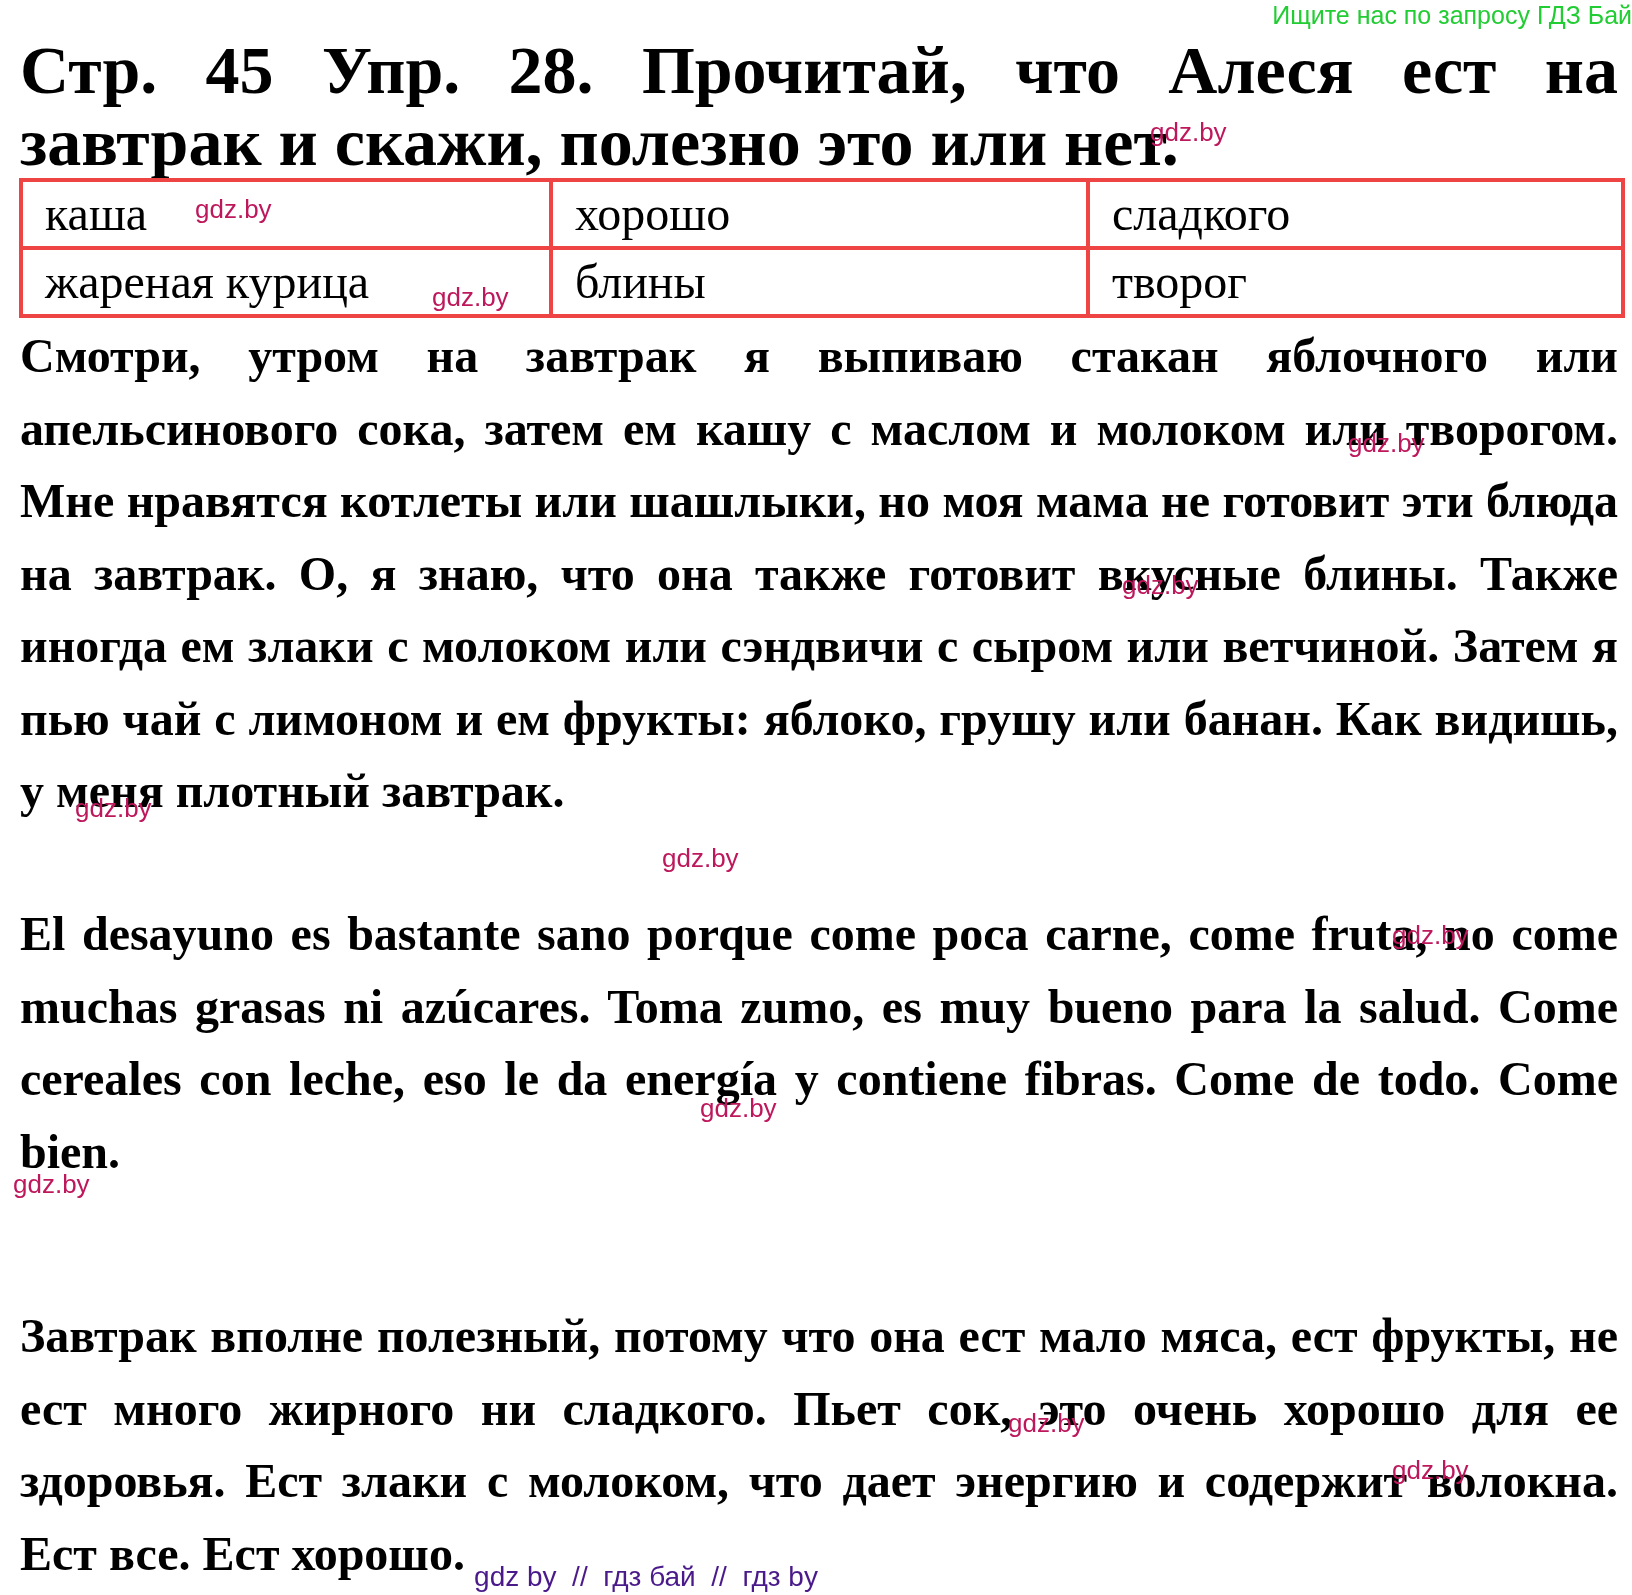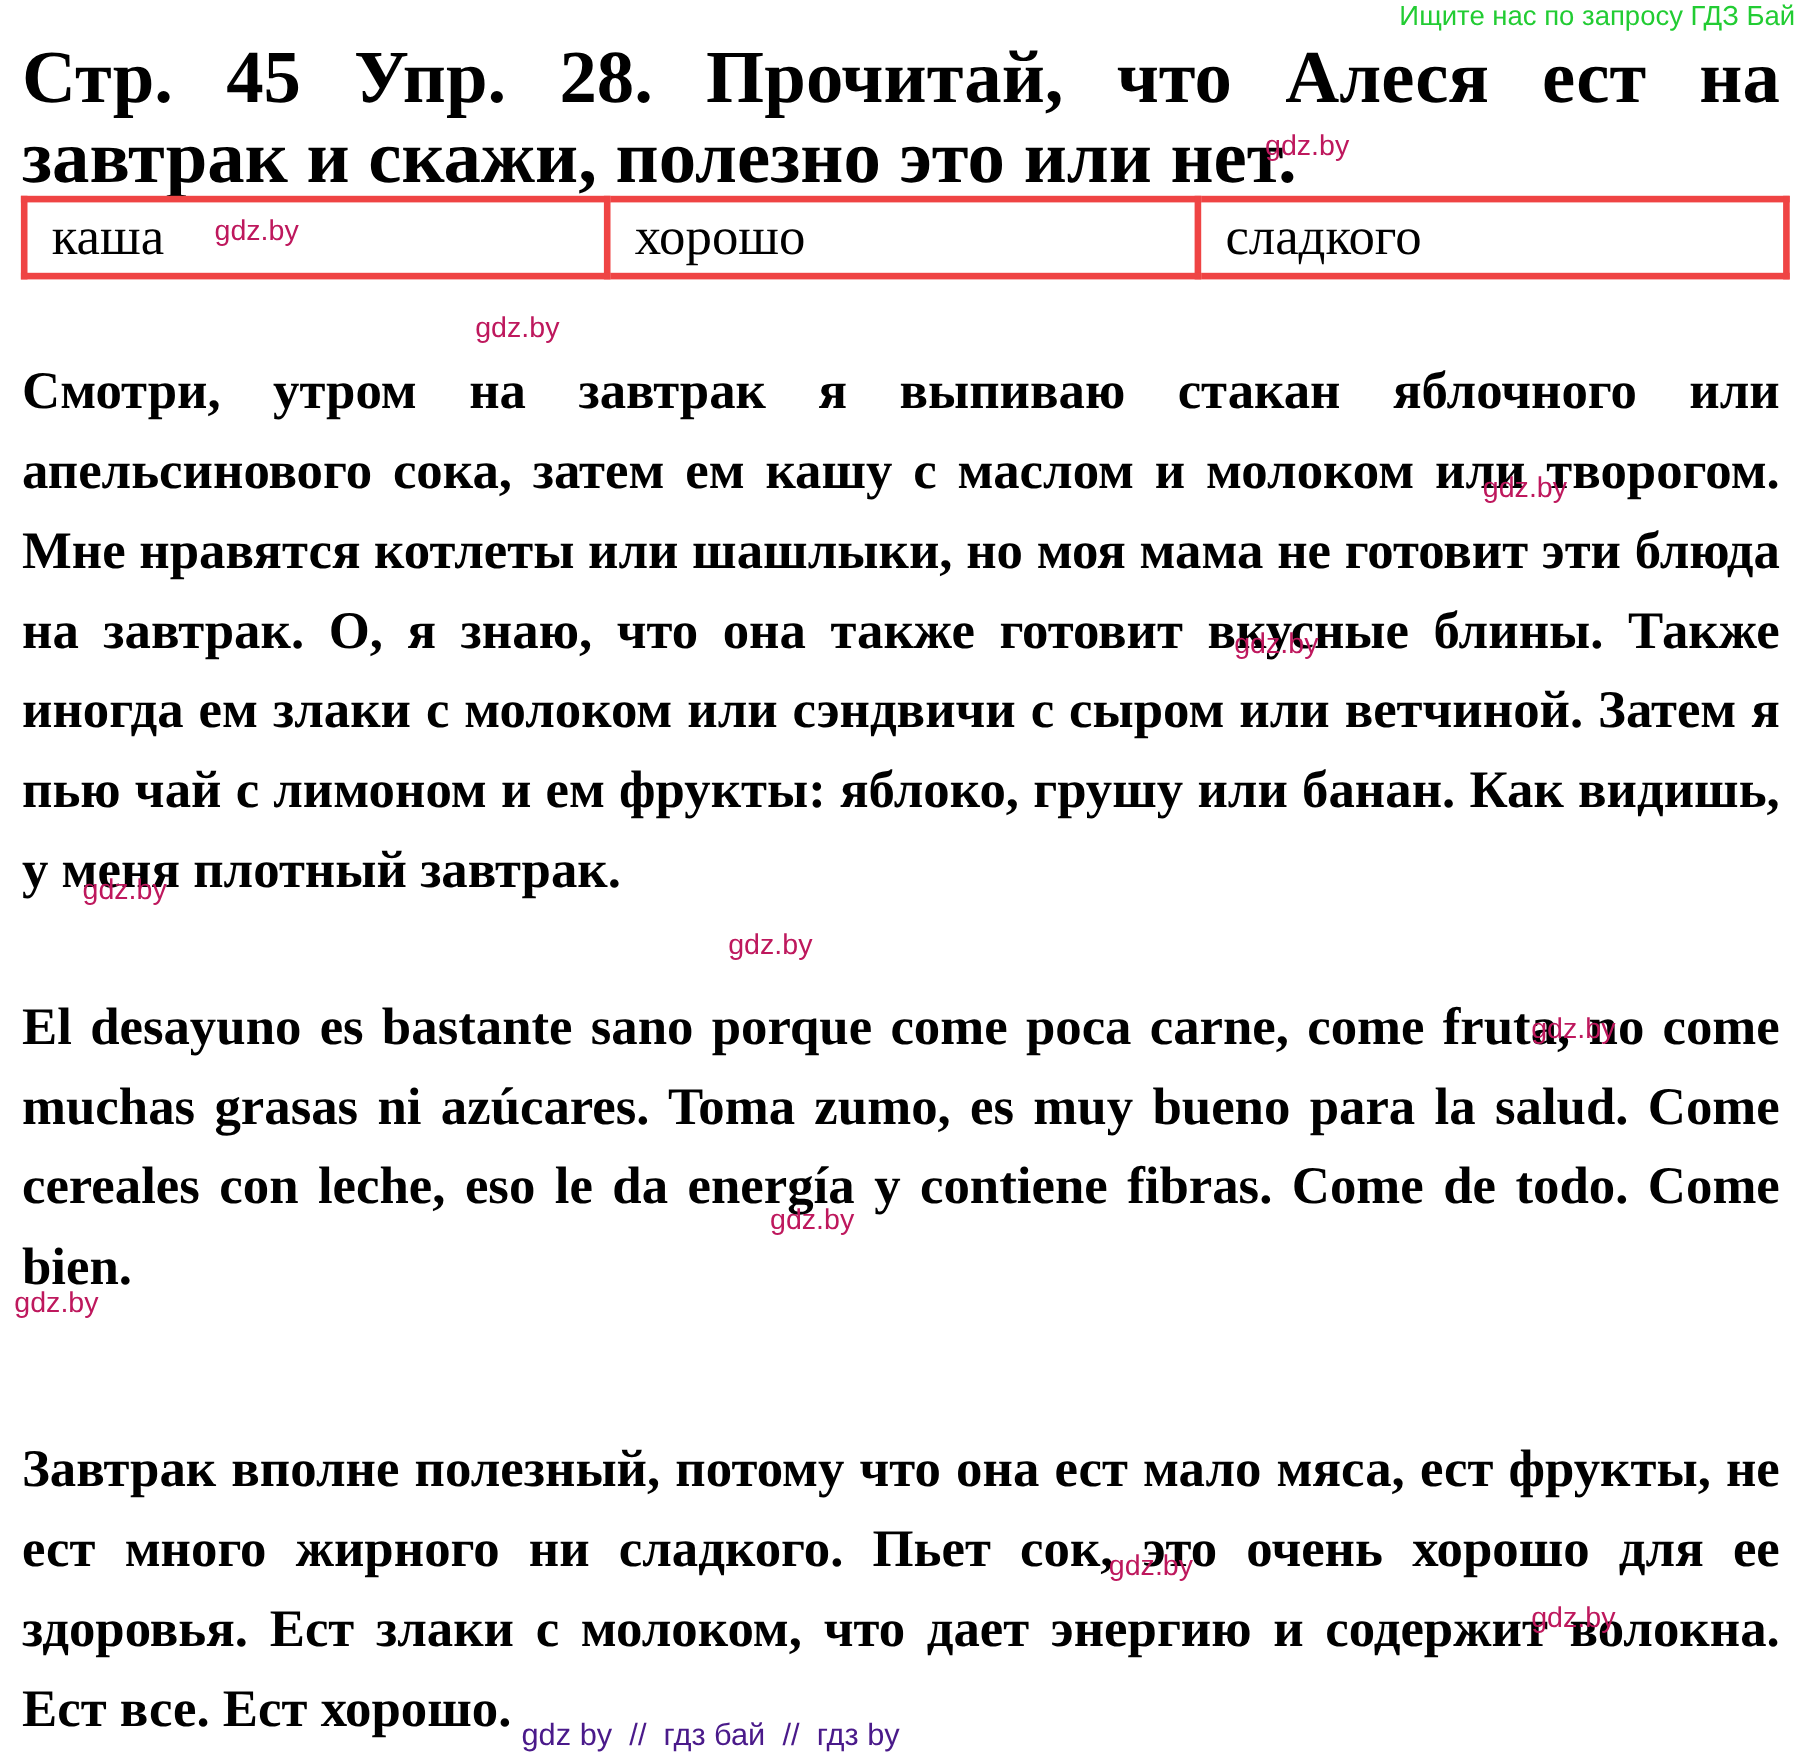--- a/index.html
+++ b/index.html
@@ -40,21 +40,21 @@
     }
     .food-table {
       position: absolute;
       left: 19px;
       top: 178px;
       width: 1602px;
       border-collapse: collapse;
       table-layout: fixed;
     }
     .food-table td {
-      border: 6px solid #ef4444;
+      border: 4px solid #ef4444;
       height: 64px;
       padding: 0 12px 0 22px;
       font-size: 48px;
       line-height: 60px;
       vertical-align: middle;
       white-space: nowrap;
       overflow: visible;
       position: relative;
     }
     .food-table col.c1 { width: 530px; }
@@ -107,20 +107,25 @@
     <col class="c1">
       <col class="c2">
       <col class="c3">
   </colgroup>
   <tbody>
     <tr>
       <td>каша</td>
       <td>хорошо</td>
       <td>сладкого</td>
     </tr>
+    <tr>
+      <td>жареная курица</td>
+      <td>блины</td>
+      <td>творог</td>
+    </tr>
   </tbody>
 </table>
 
 <p class="para para-ru1">Смотри, утром на завтрак я выпиваю стакан яблочного или апельсинового сока, затем ем кашу с маслом и молоком или творогом. Мне нравятся котлеты или шашлыки, но моя мама не готовит эти блюда на завтрак. О, я знаю, что она также готовит вкусные блины. Также иногда ем злаки с молоком или сэндвичи с сыром или ветчиной. Затем я пью чай с лимоном и ем фрукты: яблоко, грушу или банан. Как видишь, у меня плотный завтрак.</p>
 
 <p class="para para-es">El desayuno es bastante sano porque come poca carne, come fruta, no come muchas grasas ni azúcares. Toma zumo, es muy bueno para la salud. Come cereales con leche, eso le da energía y contiene fibras. Come de todo. Come bien.</p>
 
 <p class="para para-ru2">Завтрак вполне полезный, потому что она ест мало мяса, ест фрукты, не ест много жирного ни сладкого. Пьет сок, это очень хорошо для ее здоровья. Ест злаки с молоком, что дает энергию и содержит волокна. Ест все. Ест хорошо.</p>
 
 <span class="wm" style="left:1150px; top:117px;">gdz.by</span>

